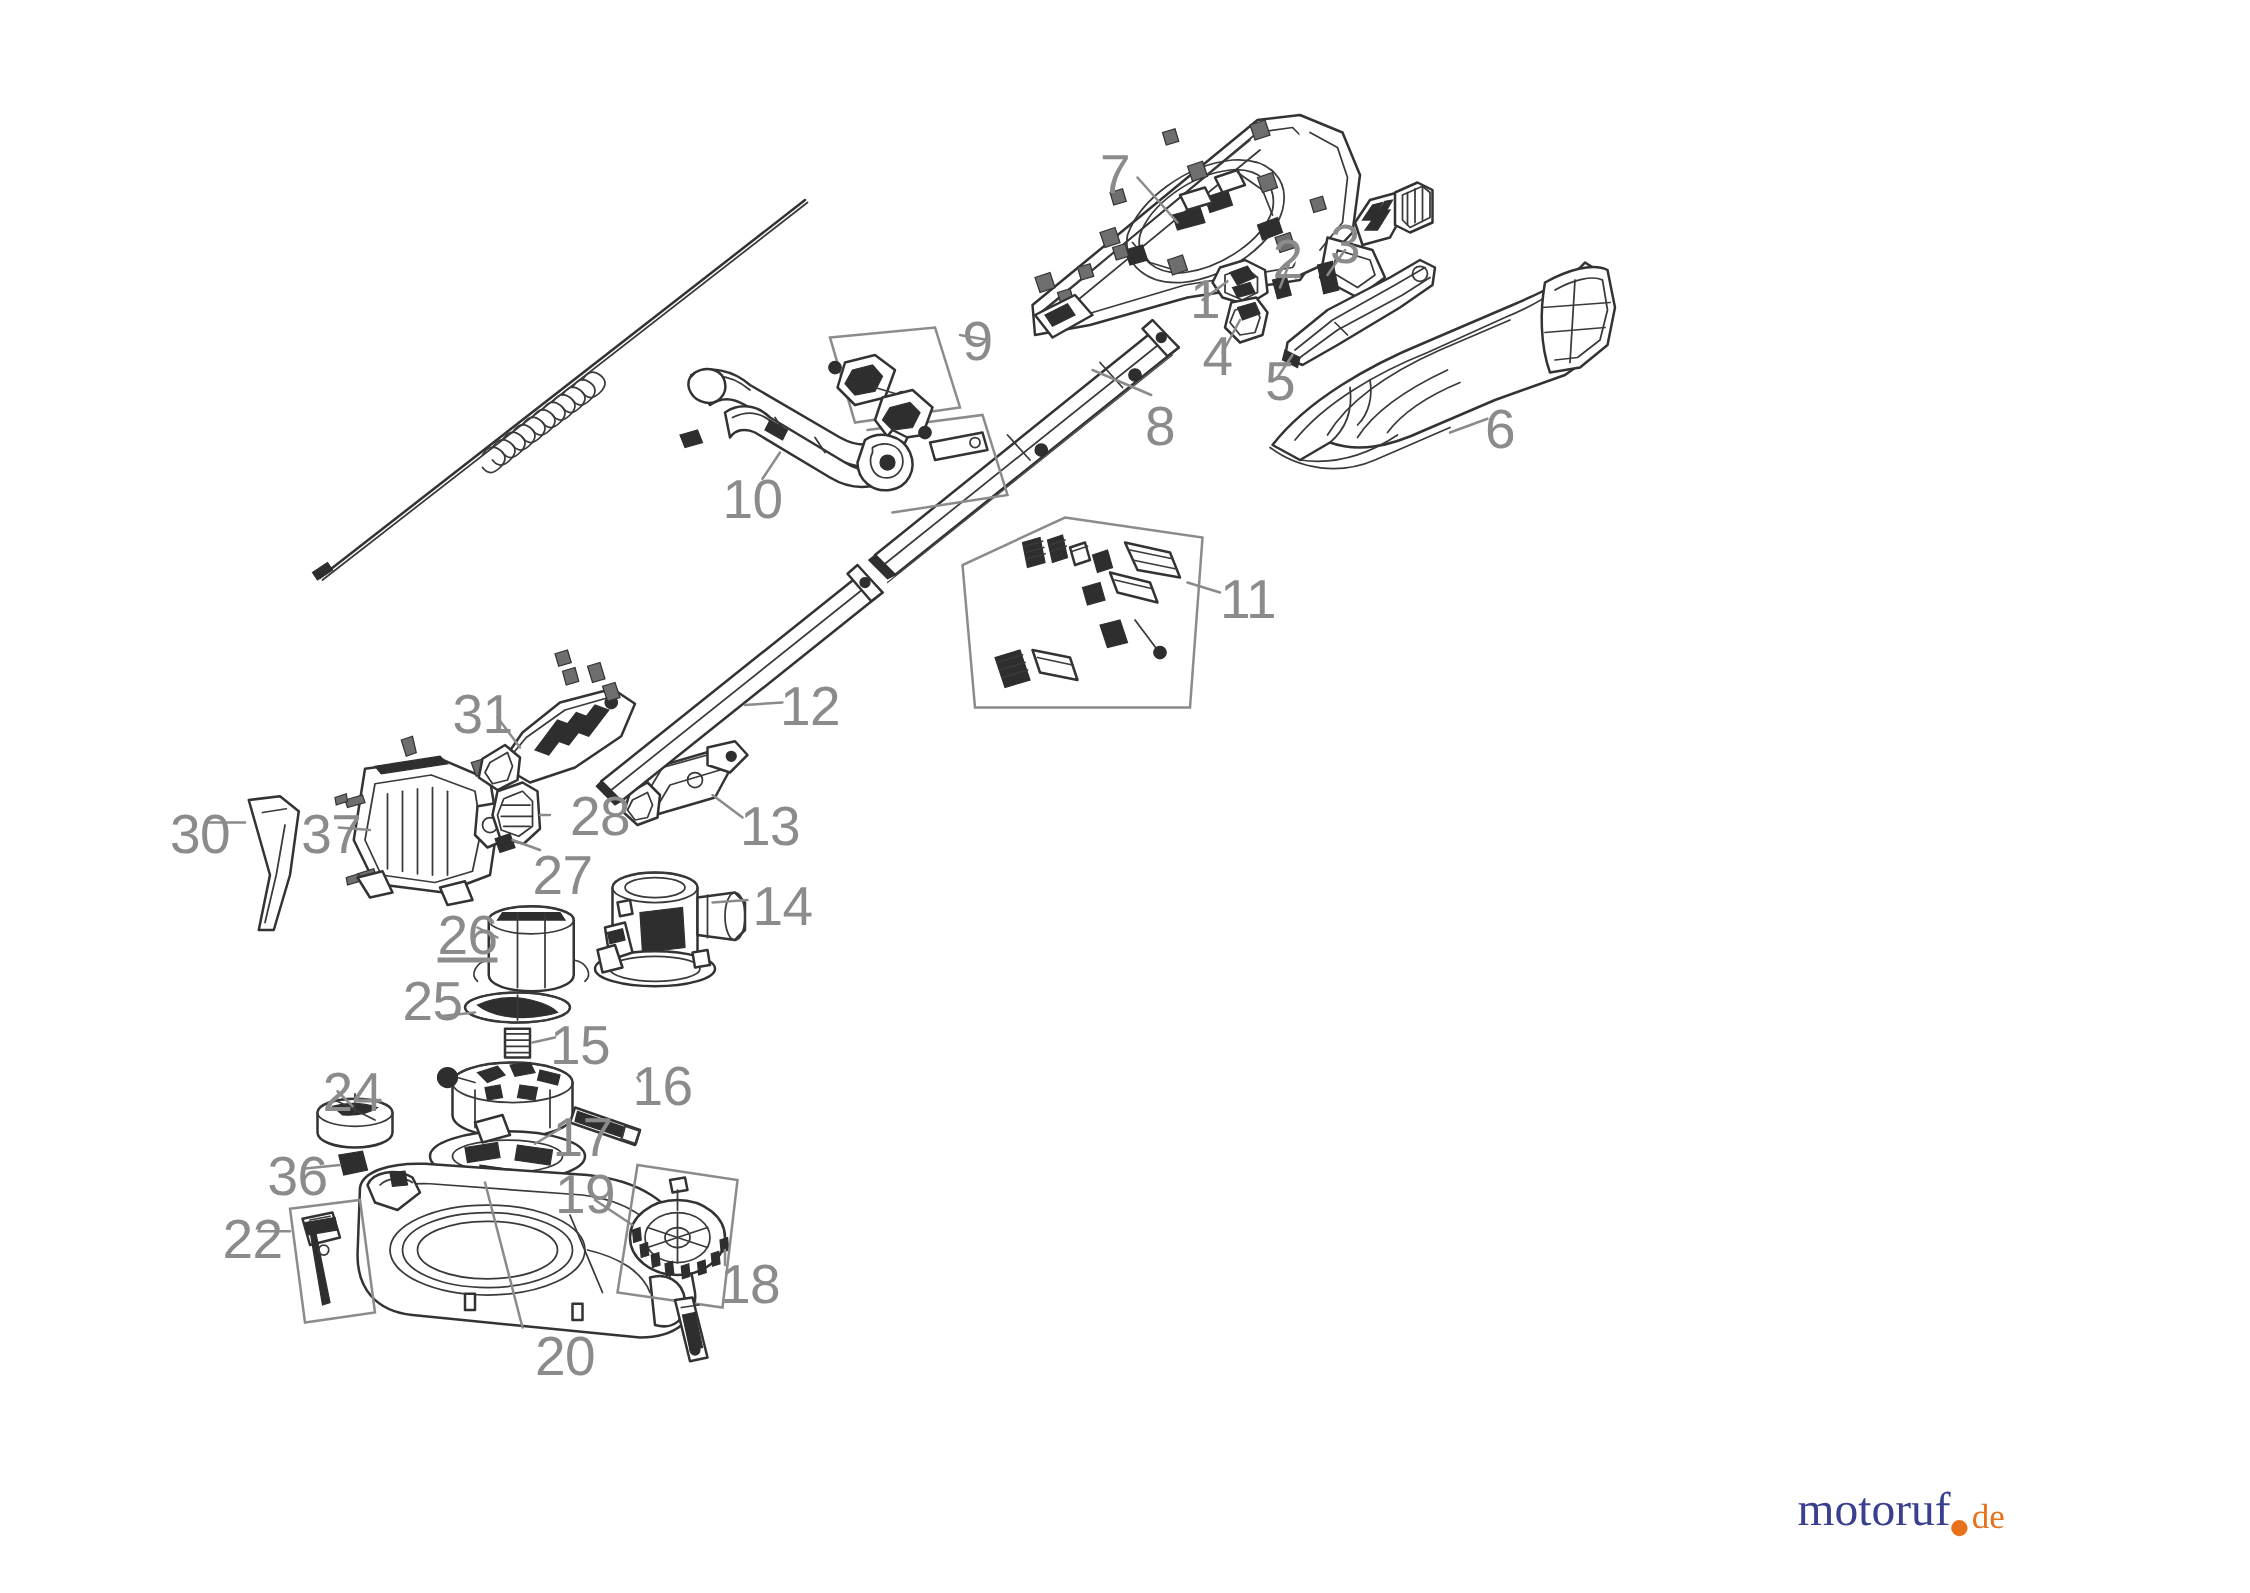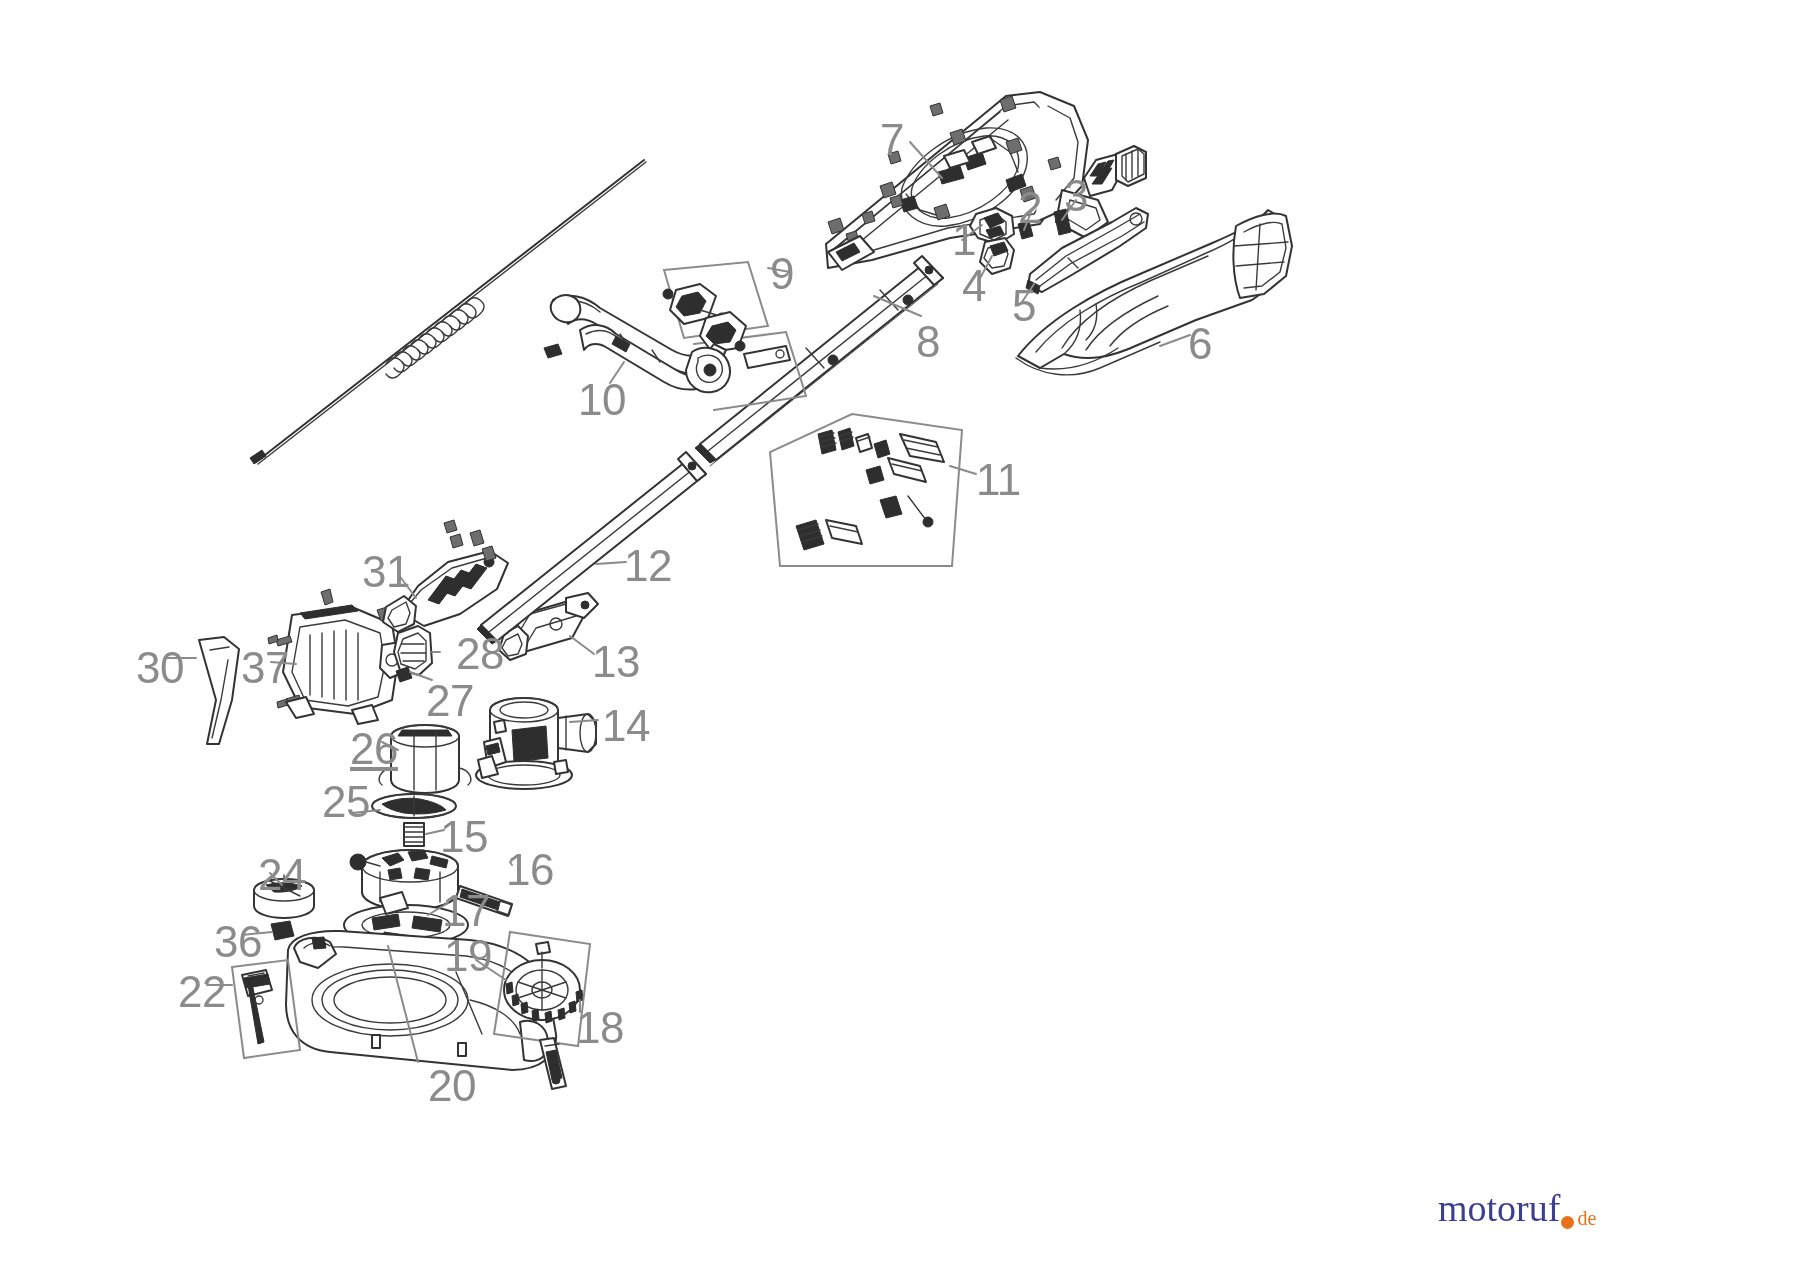--- a/index.html
+++ b/index.html
@@ -47,21 +47,21 @@
     letter-spacing: 0px;
     white-space: nowrap;
   }
   #brand-logo .brand-main {
     color: #3b3f8f;
     font-weight: 400;
   }
   #brand-logo .brand-tld {
     color: #e8721c;
     font-weight: 400;
-    font-size: 20px;
+    font-size: 28px;
     margin-left: 2px;
   }
   #brand-logo .brand-dot {
     display: inline-block;
     width: 13px;
     height: 13px;
     border-radius: 50%;
     background: #e8721c;
     margin: 0 1px;
     position: relative;

